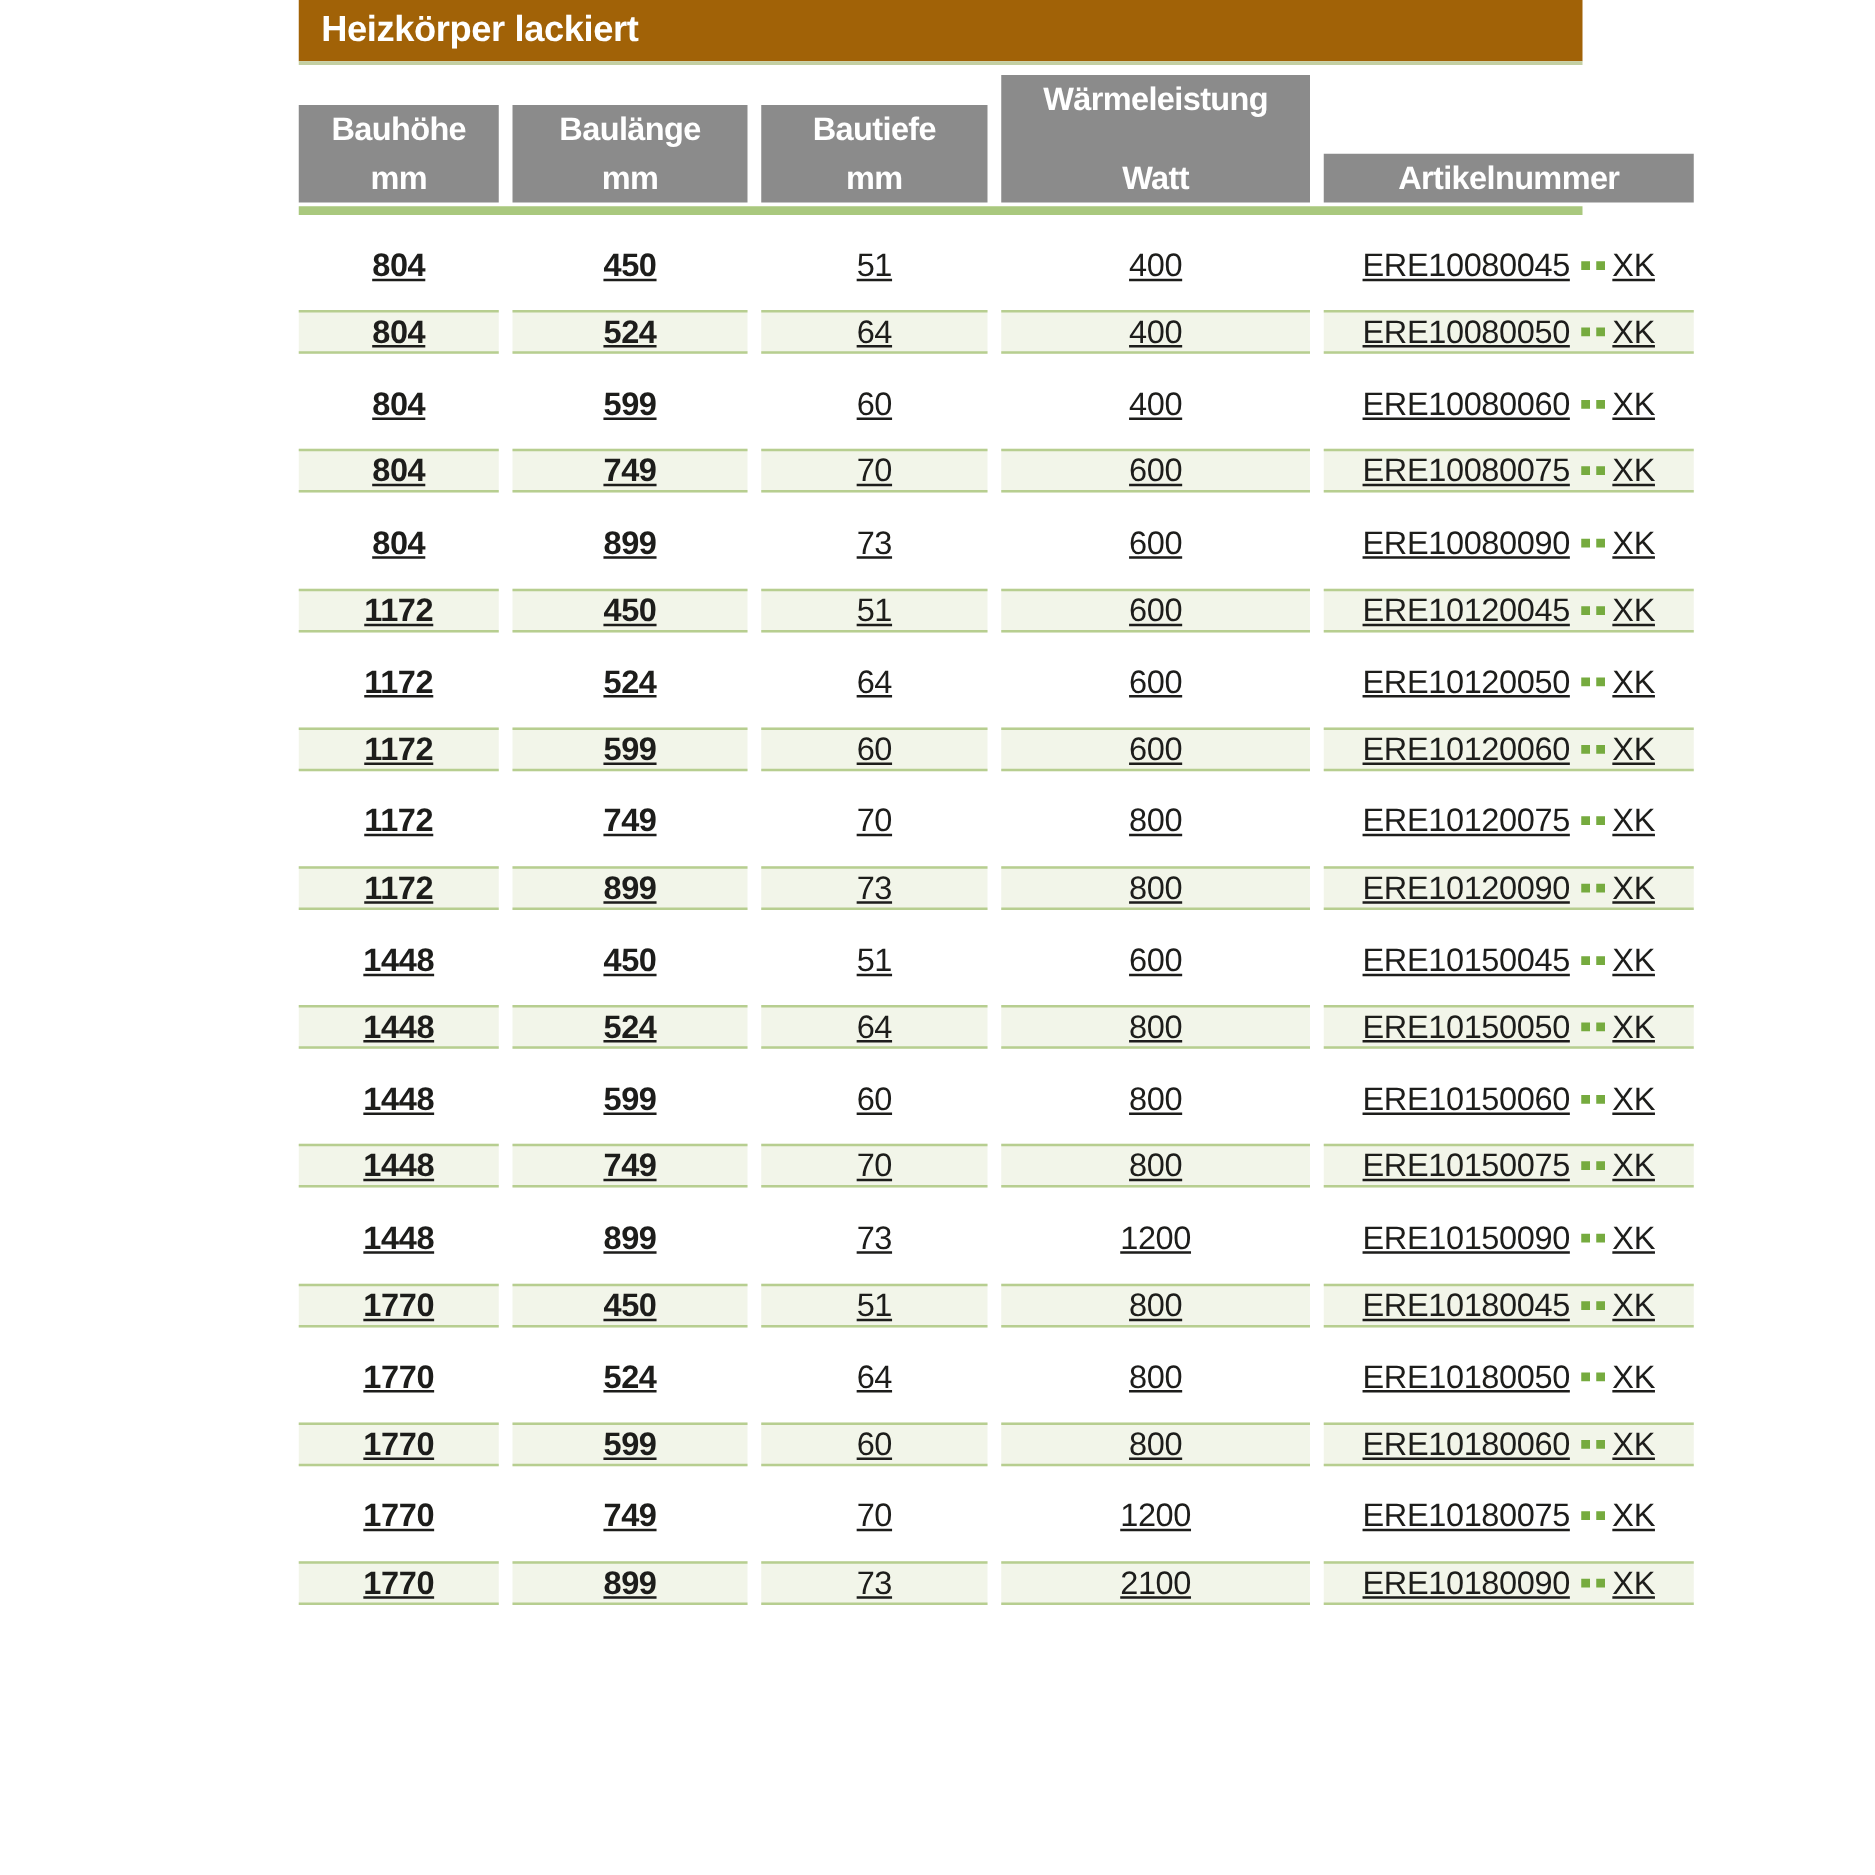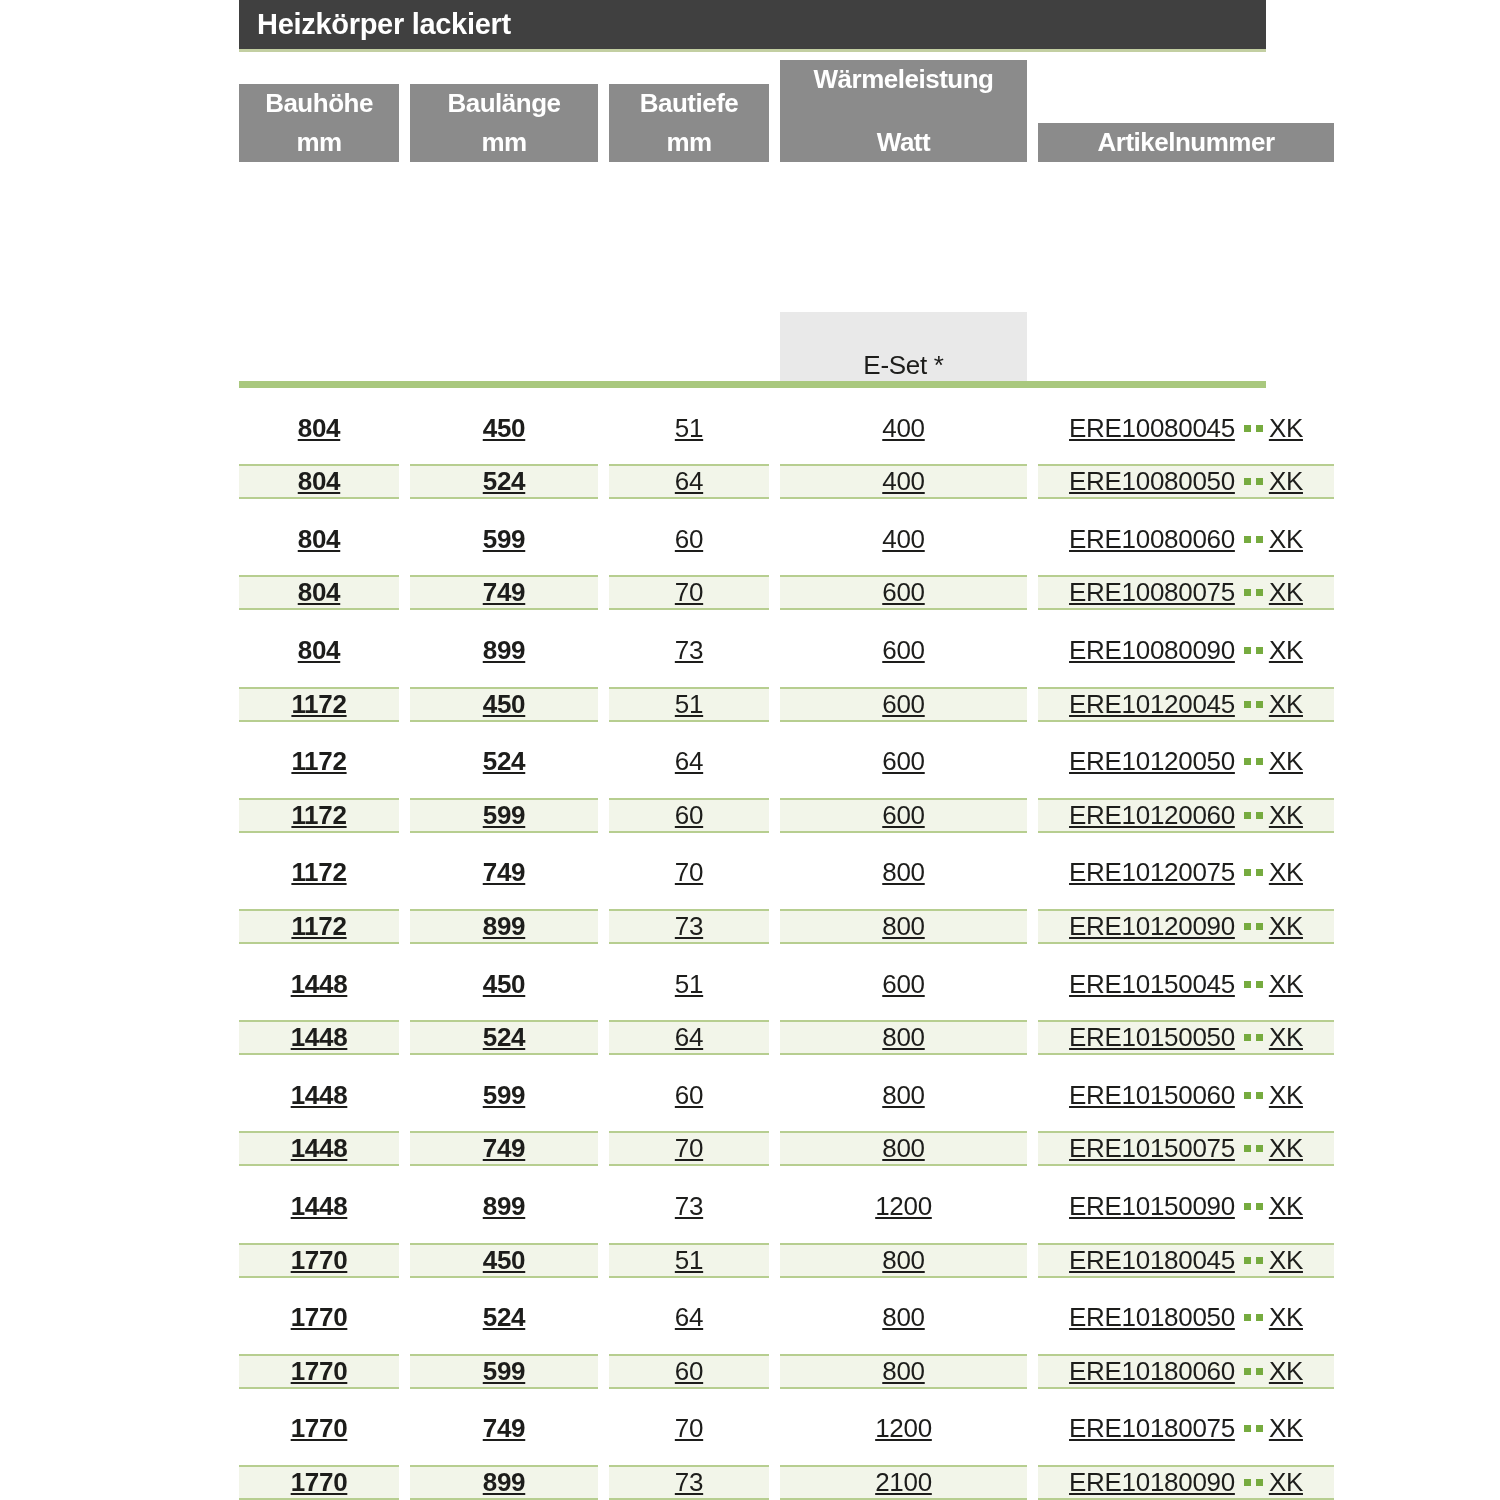--- a/index.html
+++ b/index.html
@@ -14,36 +14,36 @@
   }
   .table-wrap {
     position: absolute;
     left: 239px;
     top: 0;
     width: 1027px;
   }
   
   .title-bar {
     height: 49px;
-    background: #404040;
+    background: #a16207;
     display: flex;
     align-items: center;
     padding-left: 18px;
     box-sizing: border-box;
   }
   .title-bar span {
     color: #ffffff;
     font-size: 29px;
     font-weight: bold;
     letter-spacing: -0.3px;
   }
   .hairline { height: 3px; background: #c3cfa2; }
   
   .cols { display: flex; gap: 11px; align-items: flex-end; }
-  .c1 { width: 160px; } .c2 { width: 188px; } .c3 { width: 160px; }
+  .c1 { width: 160px; } .c2 { width: 188px; } .c3 { width: 181px; }
   .c4 { width: 247px; gap: 24px; } .c5 { width: 296px; }
   .cols > div { flex: 0 0 auto; box-sizing: border-box; }
   
   .header-row { height: 110px; margin-top: 0; }
   .header-row > div {
     background: #8b8b8b;
     color: #ffffff;
     font-size: 26px;
     font-weight: bold;
     letter-spacing: -0.5px;
@@ -130,29 +130,20 @@
         <span>Wärmeleistung</span>
         <span>Watt</span>
       </div>
       <div class="c5">
         <span>Artikelnummer</span>
       </div>
     </div>
 
     <div class="gap-line"></div>
 
-    <div class="cols subheader-row">
-      <div class="c1"></div>
-      <div class="c2"></div>
-      <div class="c3"></div>
-      <div class="c4">
-        <span class="eset">E-Set *</span>
-      </div>
-      <div class="c5"></div>
-    </div>
 
     <div class="green-bar"></div>
 
     <div>
   <div class="cols row white">
     <div class="c1 bold">804</div>
     <div class="c2 bold">450</div>
     <div class="c3">51</div>
     <div class="c4">400</div>
     <div class="c5">

